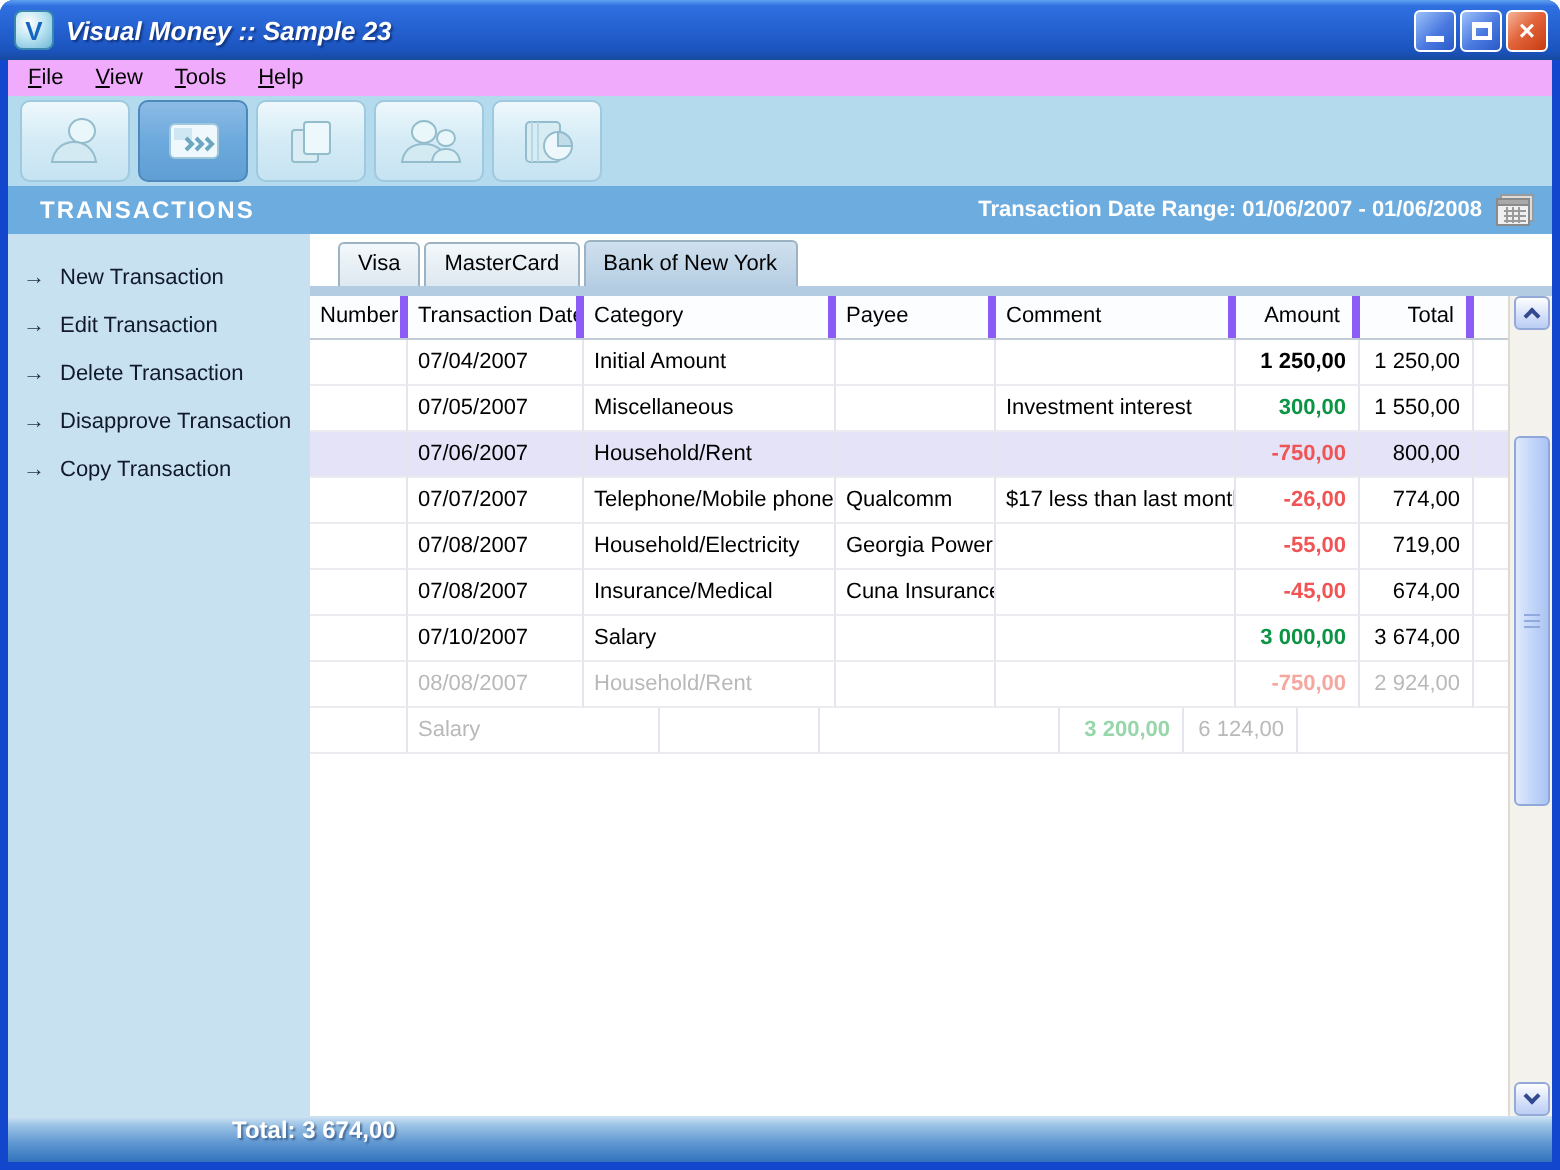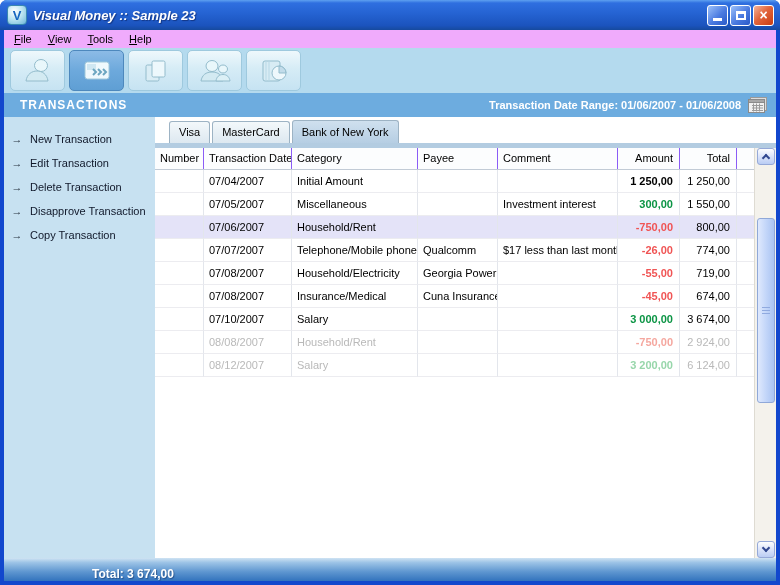--- a/index.html
+++ b/index.html
@@ -41,21 +41,21 @@
   .aarrow{width:26px;text-align:center;font-size:11px;color:#26323e;}
   .main{flex:1;display:flex;flex-direction:column;background:#fff;min-width:0;}
   .tabs{height:26px;display:flex;align-items:flex-end;padding-left:2px;background:#fff;margin-left:12px;}
   .tab{font-size:11px;color:#000;padding:4px 9px 5px;margin-right:2px;border:1px solid #9db3c4;border-bottom:none;border-radius:3px 3px 0 0;cursor:pointer;
     background:linear-gradient(180deg,#f3f8fb 0%,#dde8f0 100%);}
   .tab.sel{background:linear-gradient(180deg,#cfe0ee 0%,#b6cee3 100%);padding-top:5px;}
   .tabband{height:5px;background:#b3cce1;}
   .gridwrap{flex:1;display:flex;min-height:0;}
   .grid{width:599px;display:flex;flex-direction:column;background:#fff;}
   .gridhead{display:flex;height:22px;background:#fcfdfe;border-bottom:1px solid #c2cbd6;}
-  .hcell{font-size:11px;color:#000;padding:4px 0 0 5px;border-right:1px solid #8b5cf6;white-space:nowrap;overflow:hidden;}
+  .hcell{font-size:11px;color:#000;padding:4px 0 0 5px;border-right:4px solid #8b5cf6;white-space:nowrap;overflow:hidden;}
   .row{display:flex;height:23px;cursor:default;}
   .cell{font-size:11px;color:#000;padding:5px 0 0 5px;border-right:1px solid #e3e6ec;border-bottom:1px solid #ececf0;white-space:nowrap;overflow:hidden;}
   .num{text-align:right;padding-right:6px;padding-left:0;}
   .c0{width:49px}.c1{width:88px}.c2{width:126px}.c3{width:80px}.c4{width:120px}.c5{width:62px}.c6{width:57px}
   .c7{flex:1;border-right:none;}
   .cell.c5{font-weight:bold;}
   .selrow .cell{background:var(--selected-row,#e4e3f8);}
   .future .cell{color:var(--future-text,#b9b9b9);}
   .cell.amt-initial{color:#000;}
   .cell.amt-positive{color:var(--positive,#0b9444);}
@@ -69,21 +69,21 @@
   .sbtn.up{top:0;}
   .sbtn.down{bottom:0;}
   .chev{display:block;width:6px;height:6px;border-left:2px solid #31488f;border-top:2px solid #31488f;}
   .chev.cup{transform:rotate(45deg);margin-top:3px;}
   .chev.cdown{transform:rotate(225deg);margin-bottom:3px;}
   .strack{position:absolute;left:2px;top:17px;bottom:17px;width:18px;}
   .sthumb{position:absolute;top:53px;left:0;width:18px;height:185px;border-radius:3px;border:1px solid #8fa8d8;cursor:grab;
     background:linear-gradient(90deg,#dfe9fd 0%,#c3d6f9 50%,#aac4f2 100%);display:flex;align-items:center;justify-content:center;}
   .grip{width:8px;height:7px;background:repeating-linear-gradient(180deg,#90aadf 0 1px,transparent 1px 3px);}
   
-  .statusbar{height:23px;display:flex;align-items:flex-end;padding-left:88px;color:#fff;font-weight:bold;font-size:12px;text-shadow:1px 1px 1px rgba(10,40,90,.5);
+  .statusbar{height:23px;display:flex;align-items:flex-start;padding-left:112px;color:#fff;font-weight:bold;font-size:12px;text-shadow:1px 1px 1px rgba(10,40,90,.5);
     background:linear-gradient(180deg,#cfe3f3 0%,#9cc3e6 20%,#5e96d0 60%,#3273bd 100%);}
 </style>
 </head>
 <body>
 
 <div class="window">
   <div class="titlebar">
     <span class="logo">V</span>
     <span class="title">Visual Money :: Sample 23</span>
     <span class="winbtns">
@@ -285,21 +285,20 @@
     <div class="cell c1">08/08/2007</div>
     <div class="cell c2">Household/Rent</div>
     <div class="cell c3"></div>
     <div class="cell c4"></div>
     <div class="cell c5 num amt-negative">-750,00</div>
     <div class="cell c6 num">2 924,00</div>
     <div class="cell c7"></div>
   </div>
                 <div class="row future">
     <div class="cell c0"></div>
-    <div class="cell c1">08/12/2007</div>
     <div class="cell c2">Salary</div>
     <div class="cell c3"></div>
     <div class="cell c4"></div>
     <div class="cell c5 num amt-positive">3 200,00</div>
     <div class="cell c6 num">6 124,00</div>
     <div class="cell c7"></div>
   </div>
               </div>
           </div>
           <div class="vscroll">

